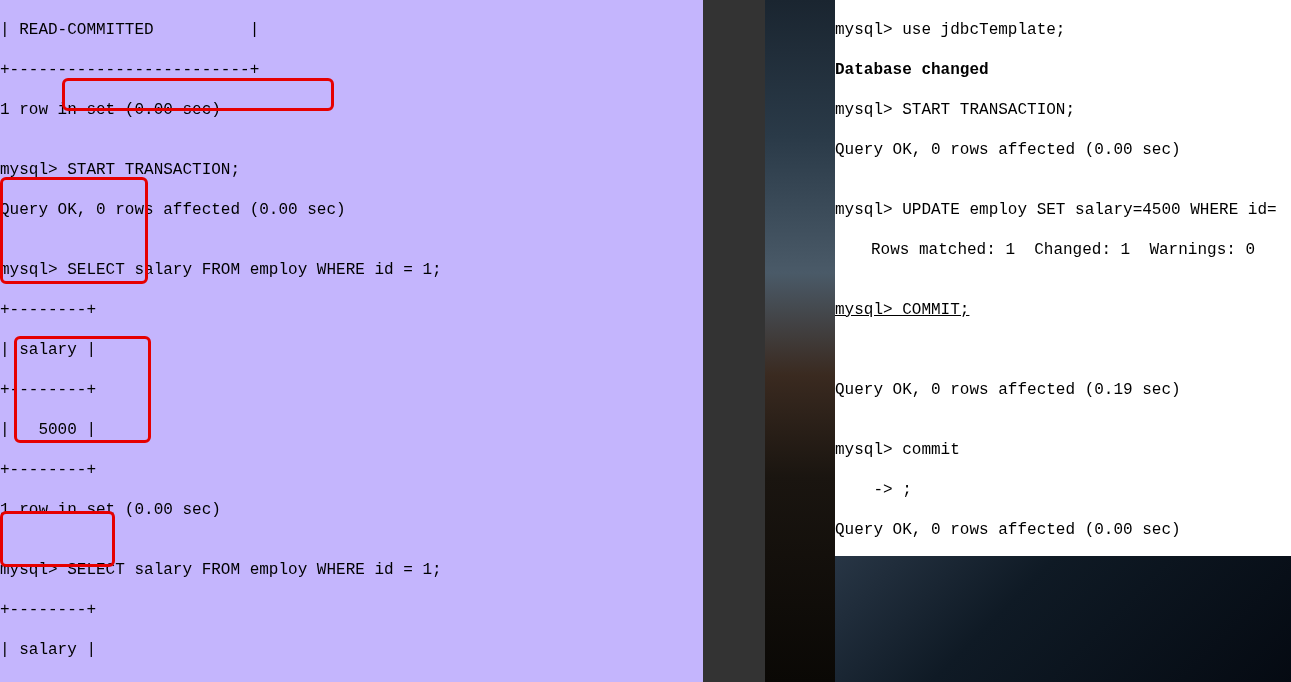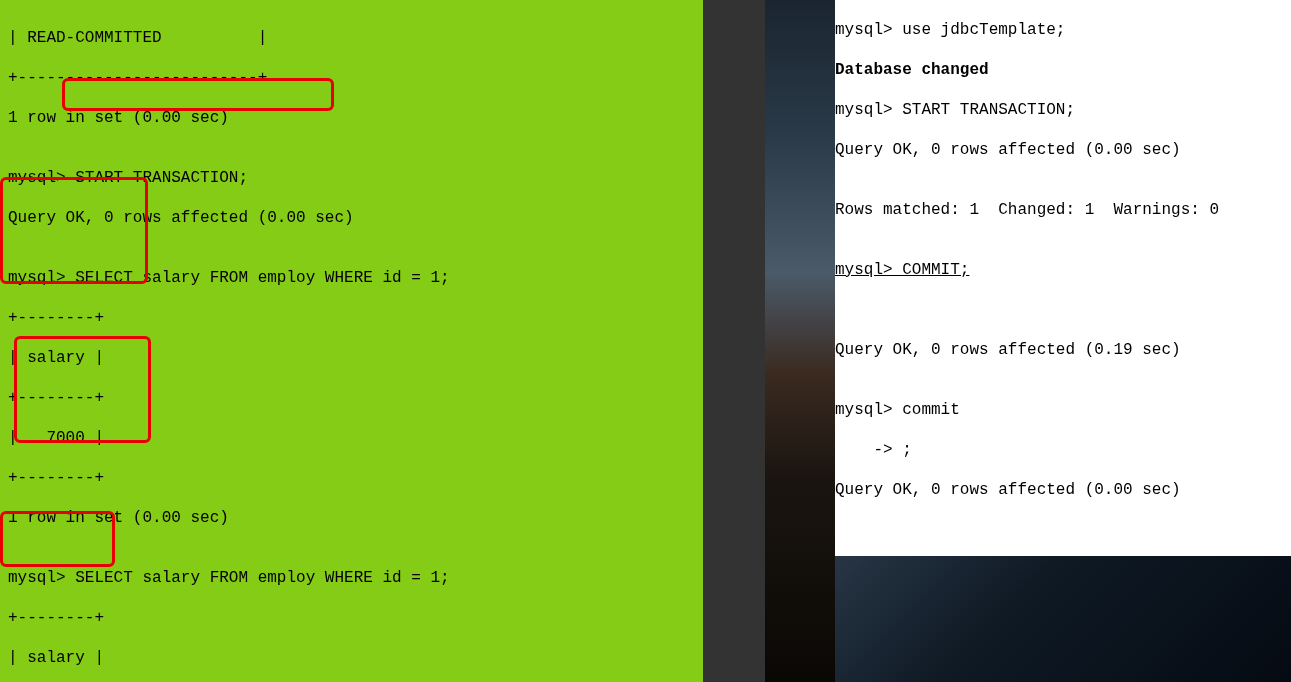--- a/index.html
+++ b/index.html
@@ -20,23 +20,23 @@
       height: 682px;
       background: linear-gradient(135deg, #0a1520 0%, #1a2838 30%, #2a3848 50%, #0f1a25 70%, #050a12 100%);
       z-index: 0;
     }
     .terminal-left {
       position: absolute;
       left: 0;
       top: 0;
       width: 703px;
       height: 682px;
-      background: #84cc16;
+      background: #c4b5fd;
       color: #000;
-      padding: 8px;
+      padding: 0;
       z-index: 2;
       line-height: 1.25;
       white-space: pre;
       overflow: hidden;
     }
     .terminal-right {
       position: absolute;
       left: 835px;
       top: 0;
       width: 456px;
@@ -77,21 +77,21 @@
 <span style="display: block;">+-------------------------+</span>
 <span style="display: block;">1 row in set (0.00 sec)</span>
 <span style="display: block;"></span>
 <span style="display: block;">mysql&gt; START TRANSACTION;</span>
 <span style="display: block;">Query OK, 0 rows affected (0.00 sec)</span>
 <span style="display: block;"></span>
 <span style="display: block;">mysql&gt; SELECT salary FROM employ WHERE id = 1;</span>
 <span style="display: block;">+--------+</span>
 <span style="display: block;">| salary |</span>
 <span style="display: block;">+--------+</span>
-<span style="display: block;">|   7000 |</span>
+<span style="display: block;">|   5000 |</span>
 <span style="display: block;">+--------+</span>
 <span style="display: block;">1 row in set (0.00 sec)</span>
 <span style="display: block;"></span>
 <span style="display: block;">mysql&gt; SELECT salary FROM employ WHERE id = 1;</span>
 <span style="display: block;">+--------+</span>
 <span style="display: block;">| salary |</span>
 <span style="display: block;">+--------+</span>
 
 
 
@@ -106,21 +106,22 @@
 <span style="display: block;"></span>
 
 </div>
 
 <div class="terminal-right">
 <span style="display: block;">mysql&gt; use jdbcTemplate;</span>
 <span style="display: block; font-weight: bold;">Database changed</span>
 <span style="display: block;">mysql&gt; START TRANSACTION;</span>
 <span style="display: block;">Query OK, 0 rows affected (0.00 sec)</span>
 <span style="display: block;"></span>
-<span style="display: block;">Rows matched: 1  Changed: 1  Warnings: 0</span>
+<span style="display: block;">mysql&gt; UPDATE employ SET salary=4500 WHERE id=</span>
+<span style="display: block; text-align: center;">Rows matched: 1  Changed: 1  Warnings: 0</span>
 <span style="display: block;"></span>
 <span style="display: block; text-decoration: underline;">mysql&gt; COMMIT;</span>
 <span style="display: block; margin-top: 40px;">Query OK, 0 rows affected (0.19 sec)</span>
 <span style="display: block;"></span>
 <span style="display: block;">mysql&gt; commit</span>
 <span style="display: block;">    -&gt; ;</span>
 <span style="display: block;">Query OK, 0 rows affected (0.00 sec)</span>
 <span style="display: block;"></span>
 
 </div>

